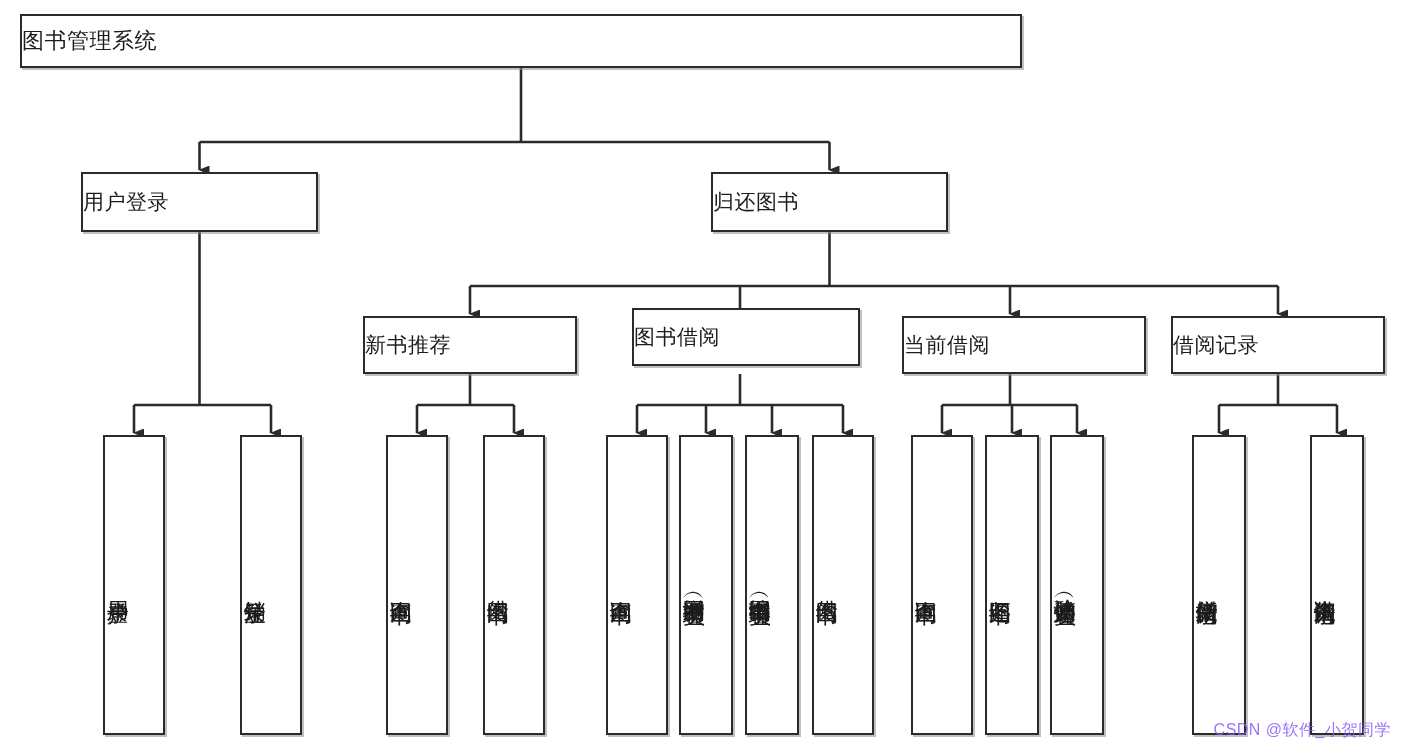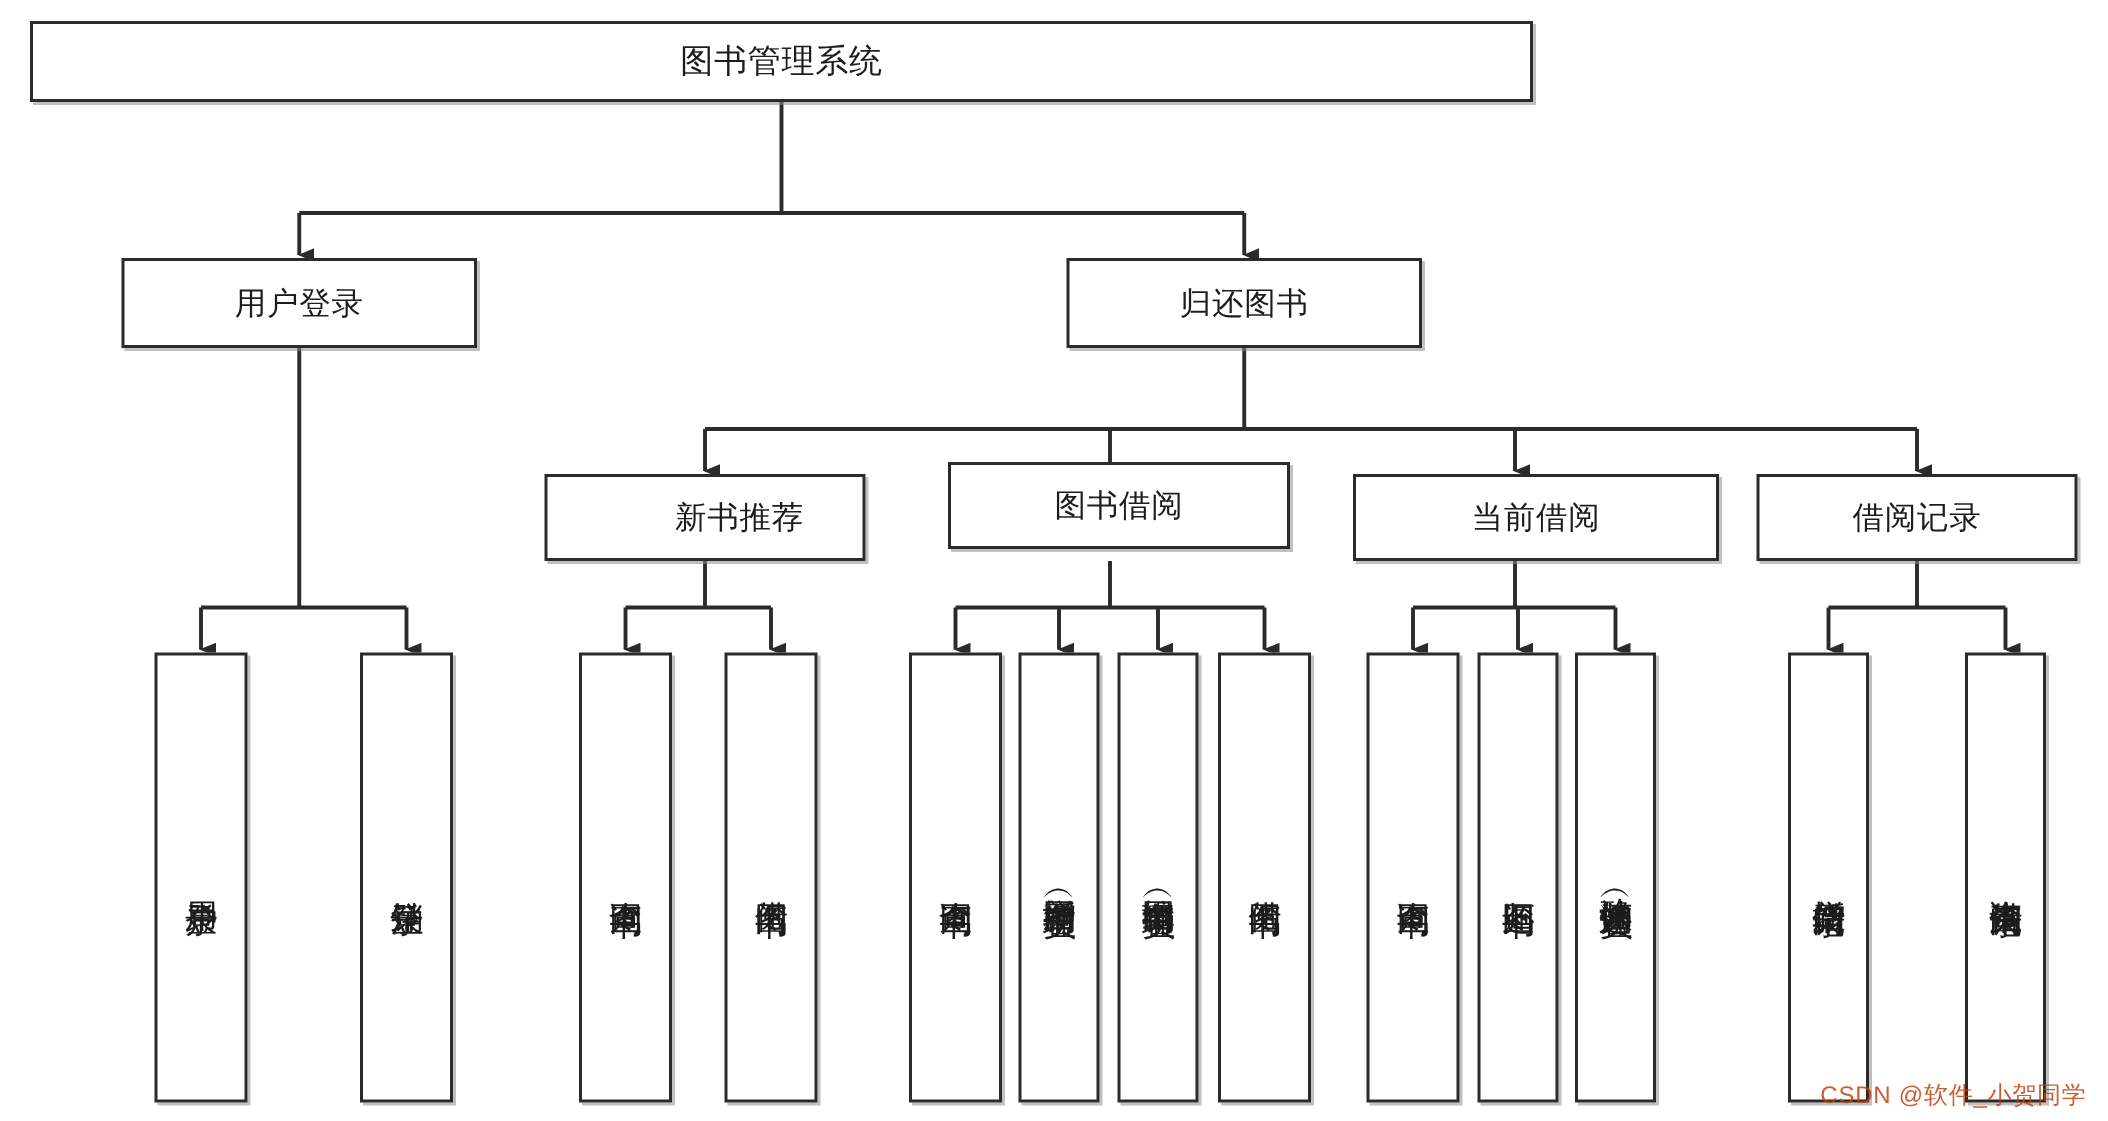--- a/index.html
+++ b/index.html
@@ -20,23 +20,22 @@
     width:1405px; height:747px;
     pointer-events:none;
   }
   .node{
     position:absolute;
     box-sizing:border-box;
     background:#ffffff;
     border:2.5px solid #2b2b2b;
     display:flex;
     align-items:center;
-    justify-content:center;
+    justify-content:flex-start;
     box-shadow:2px 2px 0 rgba(140,140,140,0.55);
-    font-family:Liberation Serif, serif;
   }
   .node .lbl{
     font-size:21px;
     line-height:1.25;
     color:#1c1c1c;
     letter-spacing:0.5px;
     white-space:nowrap;
   }
   .node.root .lbl{ font-size:22px; }
   .node.lvl1 .lbl{ font-size:21px; }
@@ -52,21 +51,21 @@
     letter-spacing:1px;
     white-space:normal;
     max-height:286px;
     text-align:left;
   }
   .watermark{
     position:absolute;
     right:14px;
     bottom:6px;
     font-size:16px;
-    color:#c2410c;
+    color:#8b5cf6;
     letter-spacing:0.5px;
     white-space:nowrap;
     opacity:0.85;
   }
 </style>
 </head>
 <body>
 
 <div id="canvas">
   <svg class="edges" id="edge-layer" viewBox="0 0 1405 747" xmlns="http://www.w3.org/2000/svg">
@@ -115,21 +114,21 @@
   <div id="node-layer">
       <div class="node root" style="left: 20px; top: 14px; width: 1002px; height: 54px;">
         <span class="lbl">图书管理系统</span>
       </div>
       <div class="node lvl1" style="left: 81px; top: 172px; width: 237px; height: 60px;">
         <span class="lbl">用户登录</span>
       </div>
       <div class="node lvl1" style="left: 711px; top: 172px; width: 237px; height: 60px;">
         <span class="lbl">归还图书</span>
       </div>
-      <div class="node lvl2" style="left: 363px; top: 316px; width: 214px; height: 58px; padding-left: 46px;">
+      <div class="node lvl2" style="left: 363px; top: 316px; width: 214px; height: 58px;">
         <span class="lbl">新书推荐</span>
       </div>
       <div class="node lvl2" style="left: 632px; top: 308px; width: 228px; height: 58px;">
         <span class="lbl">图书借阅</span>
       </div>
       <div class="node lvl2" style="left: 902px; top: 316px; width: 244px; height: 58px;">
         <span class="lbl">当前借阅</span>
       </div>
       <div class="node lvl2" style="left: 1171px; top: 316px; width: 214px; height: 58px;">
         <span class="lbl">借阅记录</span>

